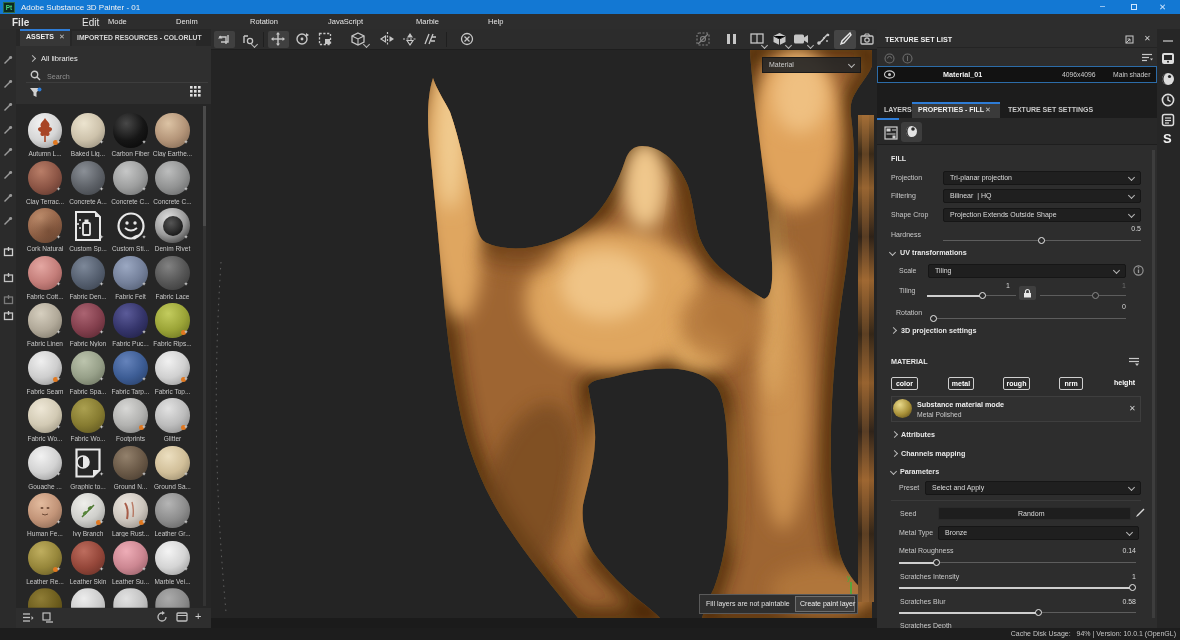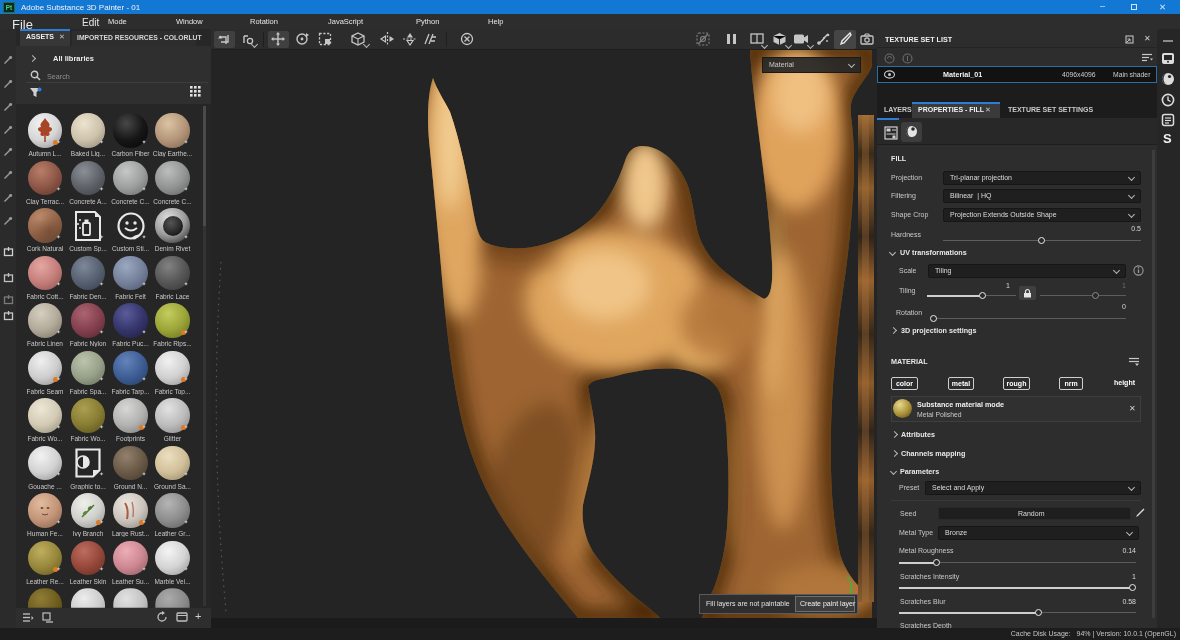--- a/index.html
+++ b/index.html
@@ -26,27 +26,27 @@
 <div id="page">
 
 <div class="ab" style="left:0;top:0;width:1180px;height:14px;background:#1378d3;"></div>
 <div class="ab" style="left:3px;top:1.5px;width:12px;height:11px;background:#0e2a1e;border:1px solid #2b6a4a;color:#3fd37f;font-size:6.5px;font-weight:bold;text-align:center;line-height:9px;">Pt</div>
 <div class="txt" style="left:21px;top:2.5px;color:#f2f2f2;font-size:8px;">Adobe Substance 3D Painter - 01</div>
 <div class="txt" style="left:1100px;top:1px;color:#cfe6ff;font-size:9px;">–</div>
 <div class="ab" style="left:1131px;top:4px;width:6px;height:6px;border:1.2px solid #cfe6ff;"></div>
 <div class="txt" style="left:1159px;top:1.5px;color:#cfe6ff;font-size:8.5px;">✕</div>
 
 <div class="ab" style="left:0;top:14px;width:1180px;height:15px;background:#2d2d2d;"></div>
-<div class="txt" style="left:12px;top:17px;color:#e6e6e6;font-size:13px;">File</div>
+<div class="txt" style="left:12px;top:17px;color:#e6e6e6;font-size:10px;font-weight:bold;">File</div>
     <div class="txt" style="left:60px;top:17px;color:#e6e6e6;font-size:10px;margin-left:22px;">Edit</div>
     <div class="txt" style="left:108px;top:17px;color:#e6e6e6;font-size:7.5px;">Mode</div>
-    <div class="txt" style="left:176px;top:17px;color:#e6e6e6;font-size:7.5px;">Window</div>
+    <div class="txt" style="left:176px;top:17px;color:#e6e6e6;font-size:7.5px;">Denim</div>
     <div class="txt" style="left:250px;top:17px;color:#e6e6e6;font-size:7.5px;">Rotation</div>
     <div class="txt" style="left:328px;top:17px;color:#e6e6e6;font-size:7.5px;">JavaScript</div>
-    <div class="txt" style="left:416px;top:17px;color:#e6e6e6;font-size:7.5px;">Python</div>
+    <div class="txt" style="left:416px;top:17px;color:#e6e6e6;font-size:7.5px;">Marble</div>
     <div class="txt" style="left:488px;top:17px;color:#e6e6e6;font-size:7.5px;">Help</div>
 <div class="ab" style="left:0;top:29px;width:1180px;height:21px;background:#272727;"></div>
 <div class="ab" style="left:211px;top:29px;width:666px;height:21px;background:#2c2c2c;border-bottom:1px solid #1e1e1e;"></div>
 
 <div class="ab" style="left:20px;top:29px;width:50px;height:17px;background:#373737;border-top:2px solid #2e7cd6;"></div>
 <div class="txt" style="left:26px;top:33px;color:#f0f0f0;font-size:7px;font-weight:bold;">ASSETS</div>
 <div class="txt" style="left:59px;top:33px;color:#c0c0c0;font-size:7px;">✕</div>
 <div class="ab" style="left:72px;top:31px;width:124px;height:15px;background:#2d2d2d;"></div>
 <div class="txt" style="left:77px;top:34px;color:#d6d6d6;font-size:6.8px;font-weight:bold;">IMPORTED RESOURCES - COLORLUT</div>
 <div class="ab" style="left:0;top:29px;width:16px;height:599px;background:#2b2b2b;"></div>
@@ -93,21 +93,21 @@
     <svg class="ab" style="left:3px;top:294px" width="11" height="11" viewBox="0 0 11 11">
       <rect x="1.5" y="3" width="8" height="6.5" fill="none" stroke="#7a7a7a" stroke-width="1.3"></rect>
       <line x1="5.5" y1="1" x2="5.5" y2="5" stroke="#7a7a7a" stroke-width="1.3"></line>
     </svg>
     <svg class="ab" style="left:3px;top:310px" width="11" height="11" viewBox="0 0 11 11">
       <rect x="1.5" y="3" width="8" height="6.5" fill="none" stroke="#c8c8c8" stroke-width="1.3"></rect>
       <line x1="5.5" y1="1" x2="5.5" y2="5" stroke="#c8c8c8" stroke-width="1.3"></line>
     </svg>
 <div class="ab" style="left:16px;top:46px;width:195px;height:582px;background:#2f2f2f;"></div>
 <div class="chevr" style="left:30px;top:56px;"></div>
-<div class="txt" style="left:41px;top:54px;color:#ececec;font-size:7.5px;font-weight:bold;margin-left:12px;">All libraries</div>
+<div class="txt" style="left:41px;top:54px;color:#ececec;font-size:7.5px;font-weight:normal;">All libraries</div>
 <svg class="ab" style="left:30px;top:70px" width="11" height="11" viewBox="0 0 11 11">
       <circle cx="4.5" cy="4.5" r="3.2" fill="none" stroke="#c9c9c9" stroke-width="1.4"></circle>
       <line x1="7" y1="7" x2="10" y2="10" stroke="#c9c9c9" stroke-width="1.4"></line>
     </svg>
 <div class="txt" style="left:47px;top:72px;color:#8f8f8f;font-size:7.2px;">Search</div>
 <div class="ab" style="left:26px;top:82px;width:182px;height:1px;background:#3d3d3d;"></div>
 <svg class="ab" style="left:29px;top:86px" width="13" height="13" viewBox="0 0 13 13">
       <path d="M1,2 L11,2 L7.5,6.5 L7.5,11 L4.5,9.5 L4.5,6.5 Z" fill="#d0d0d0"></path>
       <circle cx="10.5" cy="3.5" r="2" fill="#2e7cd6"></circle>
     </svg>

